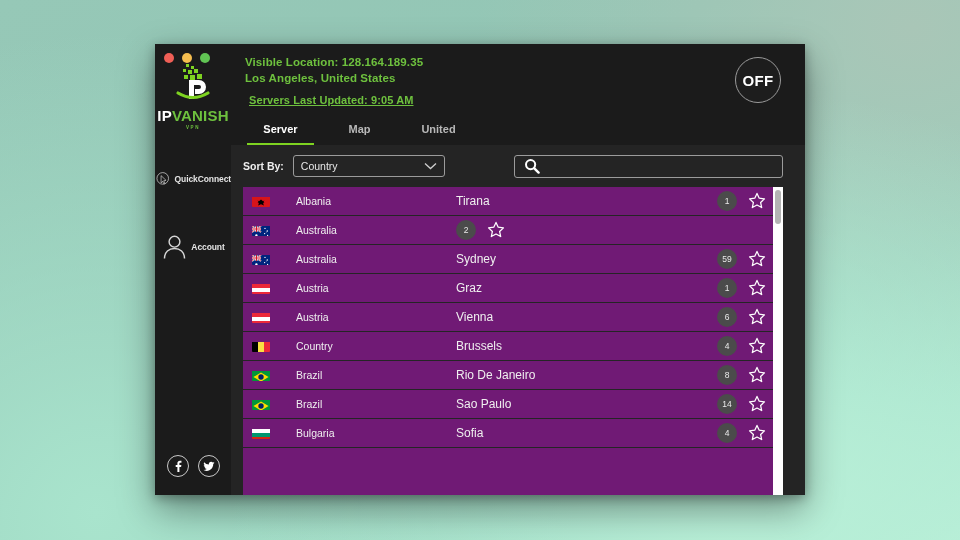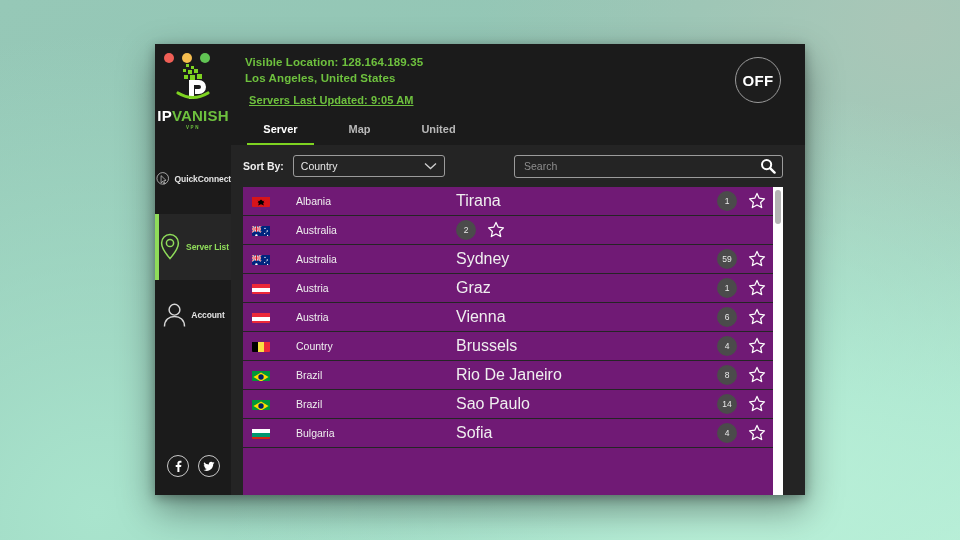--- a/index.html
+++ b/index.html
@@ -90,21 +90,21 @@
   .search input::placeholder { color:#8e8e8e; }
 
   .listwrap { flex:1; margin:0 22px 0 12px; position:relative; overflow:hidden;
               background:#701a75; }
   .rows { position:absolute; inset:0 10px 0 0; }
   .row { height:29px; display:flex; align-items:center; padding:0 0 0 9px;
          border-bottom:1px solid #252525; cursor:pointer; }
   .flag { width:18px; height:12px; flex:0 0 18px; position:relative; overflow:hidden;
           border-radius:1px; }
   .country { flex:0 0 160px; margin-left:26px; font-size:10.5px; color:#efefef; }
-  .city { flex:1; font-size:16px; color:#efefef; }
+  .city { flex:1; font-size:12px; color:#efefef; }
   .badge { width:20px; height:20px; border-radius:50%; background:#4b4b4b;
            display:flex; align-items:center; justify-content:center;
            font-size:8.5px; color:#e9e9e9; flex:0 0 20px; }
   .star { width:20px; margin-left:10px; margin-right:6px; flex:0 0 20px;
           display:flex; align-items:center; justify-content:center; cursor:pointer; }
 
   .scrollbar { position:absolute; right:0; top:0; bottom:0; width:10px;
                background:#ffffff; cursor:pointer; }
   .thumb { position:absolute; left:2px; right:2px; top:3px; height:34px;
            background:#b4b4b4; border-radius:3px; cursor:pointer; }
@@ -144,27 +144,20 @@
     <div class="nav">
 
       <div class="nav-item">
         <svg width="29" height="29" viewBox="0 0 30 30">
           <circle cx="14" cy="13" r="10.5" fill="none" stroke="#d6d6d6" stroke-width="1.3"></circle>
           <path d="M11 8 l9 8.6 -4.2 .6 2.3 5 -2 .9 -2.3-5 -2.8 3.1 z" fill="#1b1b1b" stroke="#e8e8e8" stroke-width="1.1" stroke-linejoin="round"></path>
         </svg>
         <span class="nav-label">QuickConnect</span>
       </div>
 
-      <div class="nav-item active">
-        <svg width="26" height="30" viewBox="0 0 26 30">
-          <path d="M13 2.6 C8.3 2.6 4.6 6.3 4.6 11 C4.6 17 13 26.5 13 26.5 C13 26.5 21.4 17 21.4 11 C21.4 6.3 17.7 2.6 13 2.6 Z" fill="none" stroke="#8fdc5a" stroke-width="1.5"></path>
-          <circle cx="13" cy="11" r="3.6" fill="none" stroke="#8fdc5a" stroke-width="1.5"></circle>
-        </svg>
-        <span class="nav-label">Server List</span>
-      </div>
 
       <div class="nav-item">
         <svg width="27" height="29" viewBox="0 0 28 30">
           <circle cx="14" cy="9" r="5.6" fill="none" stroke="#d6d6d6" stroke-width="1.5"></circle>
           <path d="M3.6 26.5 C3.6 19.6 8.3 16 14 16 C19.7 16 24.4 19.6 24.4 26.5" fill="none" stroke="#d6d6d6" stroke-width="1.5"></path>
         </svg>
         <span class="nav-label">Account</span>
       </div>
 
     </div>
@@ -203,21 +196,20 @@
 
     <div class="controls">
       <div class="sortlabel">Sort By:</div>
       <div class="select">
         <span>Country</span>
         <svg width="13" height="8" viewBox="0 0 13 8">
           <path d="M1 1.5 L6.5 6.5 L12 1.5" fill="none" stroke="#cfcfcf" stroke-width="1.3"></path>
         </svg>
       </div>
       <div class="search">
-        <input type="text" placeholder="Search" style="">
         <svg width="16" height="16" viewBox="0 0 16 16">
           <circle cx="6.6" cy="6.6" r="4.6" fill="none" stroke="#ffffff" stroke-width="2"></circle>
           <path d="M10.3 10.3 L14.6 14.6" stroke="#ffffff" stroke-width="2.4" stroke-linecap="round"></path>
         </svg>
       </div>
     </div>
 
     <div class="listwrap">
       <div class="rows" id="rows">
           <div class="row">

